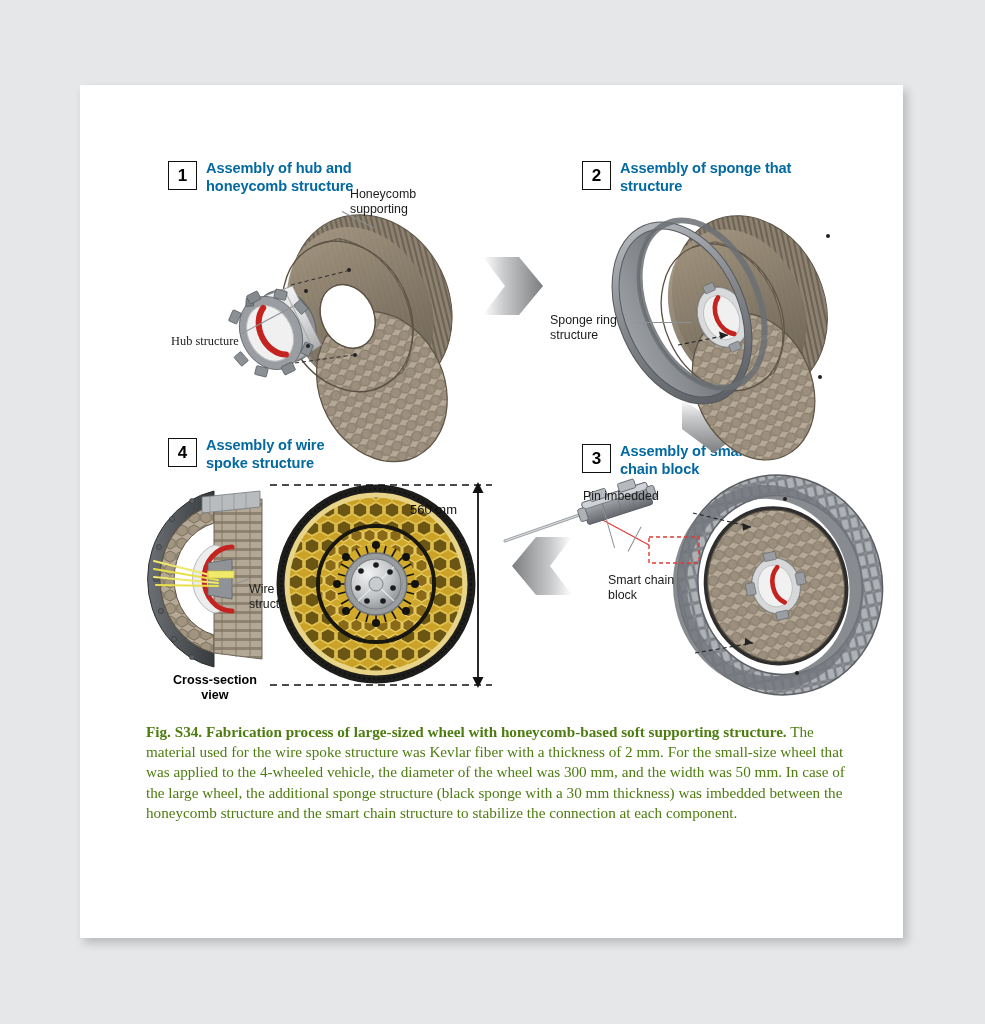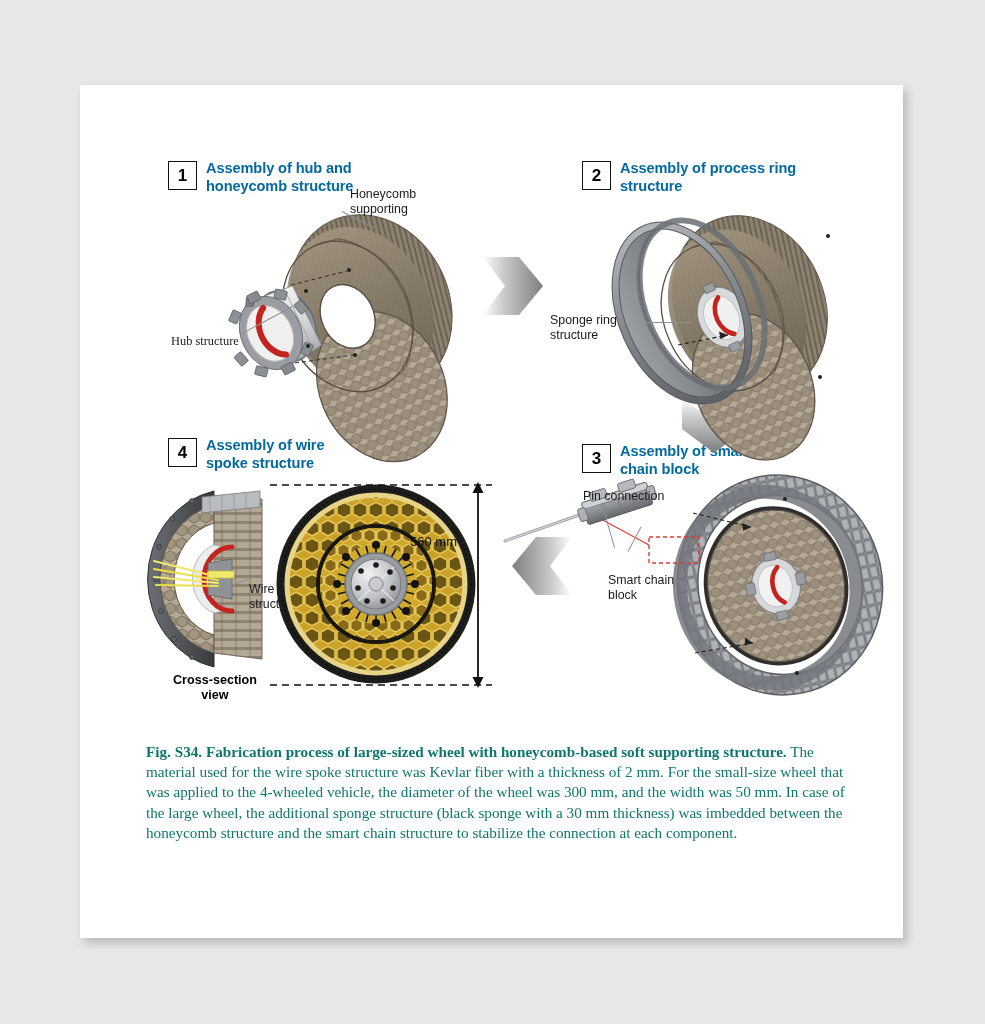--- a/index.html
+++ b/index.html
@@ -39,21 +39,21 @@
   .chev svg{display:block;}
 
   
   .art{position:absolute;}
   svg{overflow:visible;}
 
   
   .caption{
     position:absolute;left:66px;top:637px;width:700px;
     font-family:"Liberation Serif",serif;
-    font-size:15.2px;line-height:1.33;color:#0f766e;text-align:left;margin-top:20px;
+    font-size:15.2px;line-height:1.33;color:#4d7c0f;text-align:left;
   }
   .caption b{font-weight:bold;}
 
   .xsec-ttl{
     position:absolute;font-size:12.6px;font-weight:bold;color:#000;
     text-align:center;line-height:1.2;white-space:pre-line;
   }
   .dim{
     position:absolute;font-size:13px;color:#111;
   }
@@ -66,21 +66,21 @@
   <div class="fig">
 
     <div class="step" style="left:88px;top:75px;">
       <div class="num">1</div>
       <div class="ttl">Assembly of hub and
 honeycomb structure</div>
     </div>
 
     <div class="step" style="left:502px;top:75px;">
       <div class="num">2</div>
-      <div class="ttl">Assembly of process ring
+      <div class="ttl">Assembly of sponge that
 structure</div>
     </div>
 
     <div class="step" style="left:88px;top:352px;">
       <div class="num">4</div>
       <div class="ttl">Assembly of wire
 spoke structure</div>
     </div>
 
     <div class="step" style="left:502px;top:358px;">
@@ -349,21 +349,21 @@
                 <path d="M-14,-4 L-14,12"></path>
                   <path d="M2,-4 L2,12"></path>
                   <path d="M16,-4 L16,12"></path>
               </g>
             </g>
           </g>
         </g>
       </svg>
     </div>
 
-    <div class="lbl" style="left:503px;top:404px;">Pin connection</div>
+    <div class="lbl" style="left:503px;top:404px;">Pin imbedded</div>
     <div class="lead" style="left:523px;top:422px;width:42px;transform:rotate(74deg);"></div>
 
     <div class="lbl" style="left:528px;top:488px;">Smart chain
 block</div>
     <div class="lead" style="left:548px;top:466px;width:28px;transform:rotate(-62deg);"></div>
 
     <div class="art" style="left:72px;top:400px;">
       <svg width="130" height="190" viewBox="0 0 130 190">
         <defs>
           <linearGradient id="xsTread" x1="0" y1="0" x2="1" y2="0">
@@ -543,21 +543,21 @@
           <path d="M0,8 L222,8"></path>
           <path d="M0,208 L222,208"></path>
         </g>
         <g stroke="#111" stroke-width="1.8" fill="none">
           <path d="M208,14 L208,202"></path>
         </g>
         <path d="M208,5 l-5.5,11 l11,0 Z" fill="#111"></path>
         <path d="M208,211 l-5.5,-11 l11,0 Z" fill="#111"></path>
       </svg>
     </div>
-    <div class="dim" style="left:330px;top:417px;margin-top:32px;">560 mm</div>
+    <div class="dim" style="left:330px;top:417px;">560 mm</div>
 
   </div>
 
   <div class="caption">
     <b>Fig. S34. Fabrication process of large-sized wheel with honeycomb-based soft supporting structure.</b><span> The material used for the wire spoke structure was Kevlar fiber with a thickness of 2 mm. For the small-size wheel that was applied to the 4-wheeled vehicle, the diameter of the wheel was 300 mm, and the width was 50 mm. In case of the large wheel, the additional sponge structure (black sponge with a 30 mm thickness) was imbedded between the honeycomb structure and the smart chain structure to stabilize the connection at each component.</span>
   </div>
 
 </div>
 
 </body></html>

